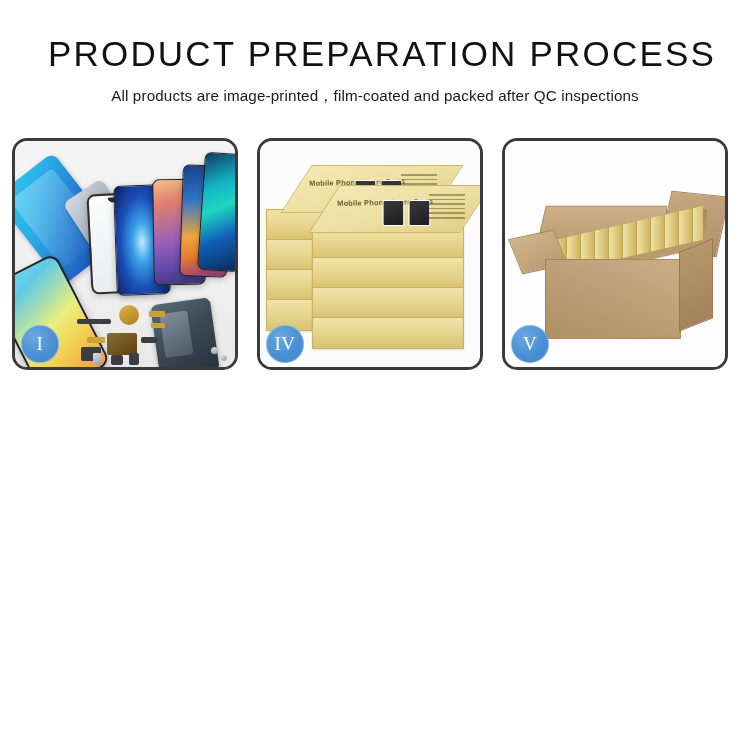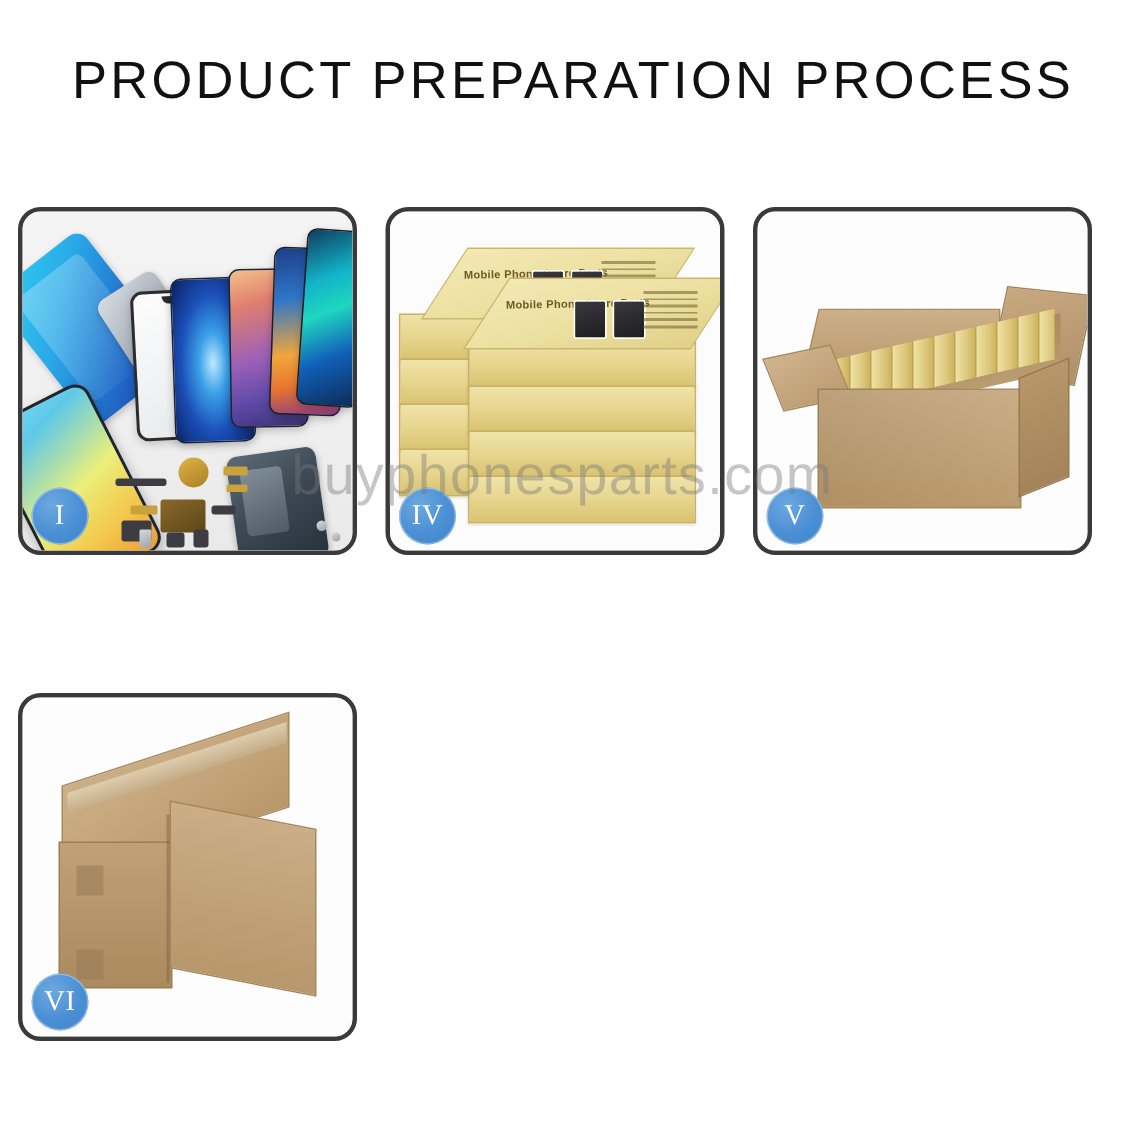--- a/index.html
+++ b/index.html
@@ -191,20 +191,21 @@
     background:rgba(150,124,86,.55);}
   .sc-seam{position:absolute;left:96px;top:78px;width:2px;height:112px;background:rgba(120,96,62,.45);}
 </style>
 </head>
 <body>
 
 <div class="page">
 
   <div class="header">
     <div class="title">PRODUCT PREPARATION PROCESS</div>
+    <div class="subtitle">All products are image-printed，film-coated and packed after QC inspections</div>
   </div>
 
   <div class="grid">
 
     <div class="panel">
       <div class="panel-media p1">
         <div class="ph ph-a"></div>
         <div class="ph ph-b"></div>
         <div class="ph ph-c"></div>
         <div class="ph ph-d"></div>
@@ -297,30 +298,17 @@
             <i style="left:140px;"></i>
         </div>
         <div class="ct-lidL"></div>
         <div class="ct-body"></div>
         <div class="ct-front-shade"></div>
         <div class="ct-sideR"></div>
       </div>
       <div class="badge">V</div>
     </div>
 
-    <div class="panel">
-      <div class="panel-media p6">
-        <div class="sc-top"></div>
-        <div class="sc-tape"></div>
-        <div class="sc-left"></div>
-        <div class="sc-right"></div>
-        <div class="sc-seam"></div>
-        <div class="sc-tab1"></div>
-        <div class="sc-tab2"></div>
-      </div>
-      <div class="badge">VI</div>
-    </div>
 
   </div>
 
-  <div class="watermark">buyphonesparts.com</div>
 
 </div>
 
 </body></html>

